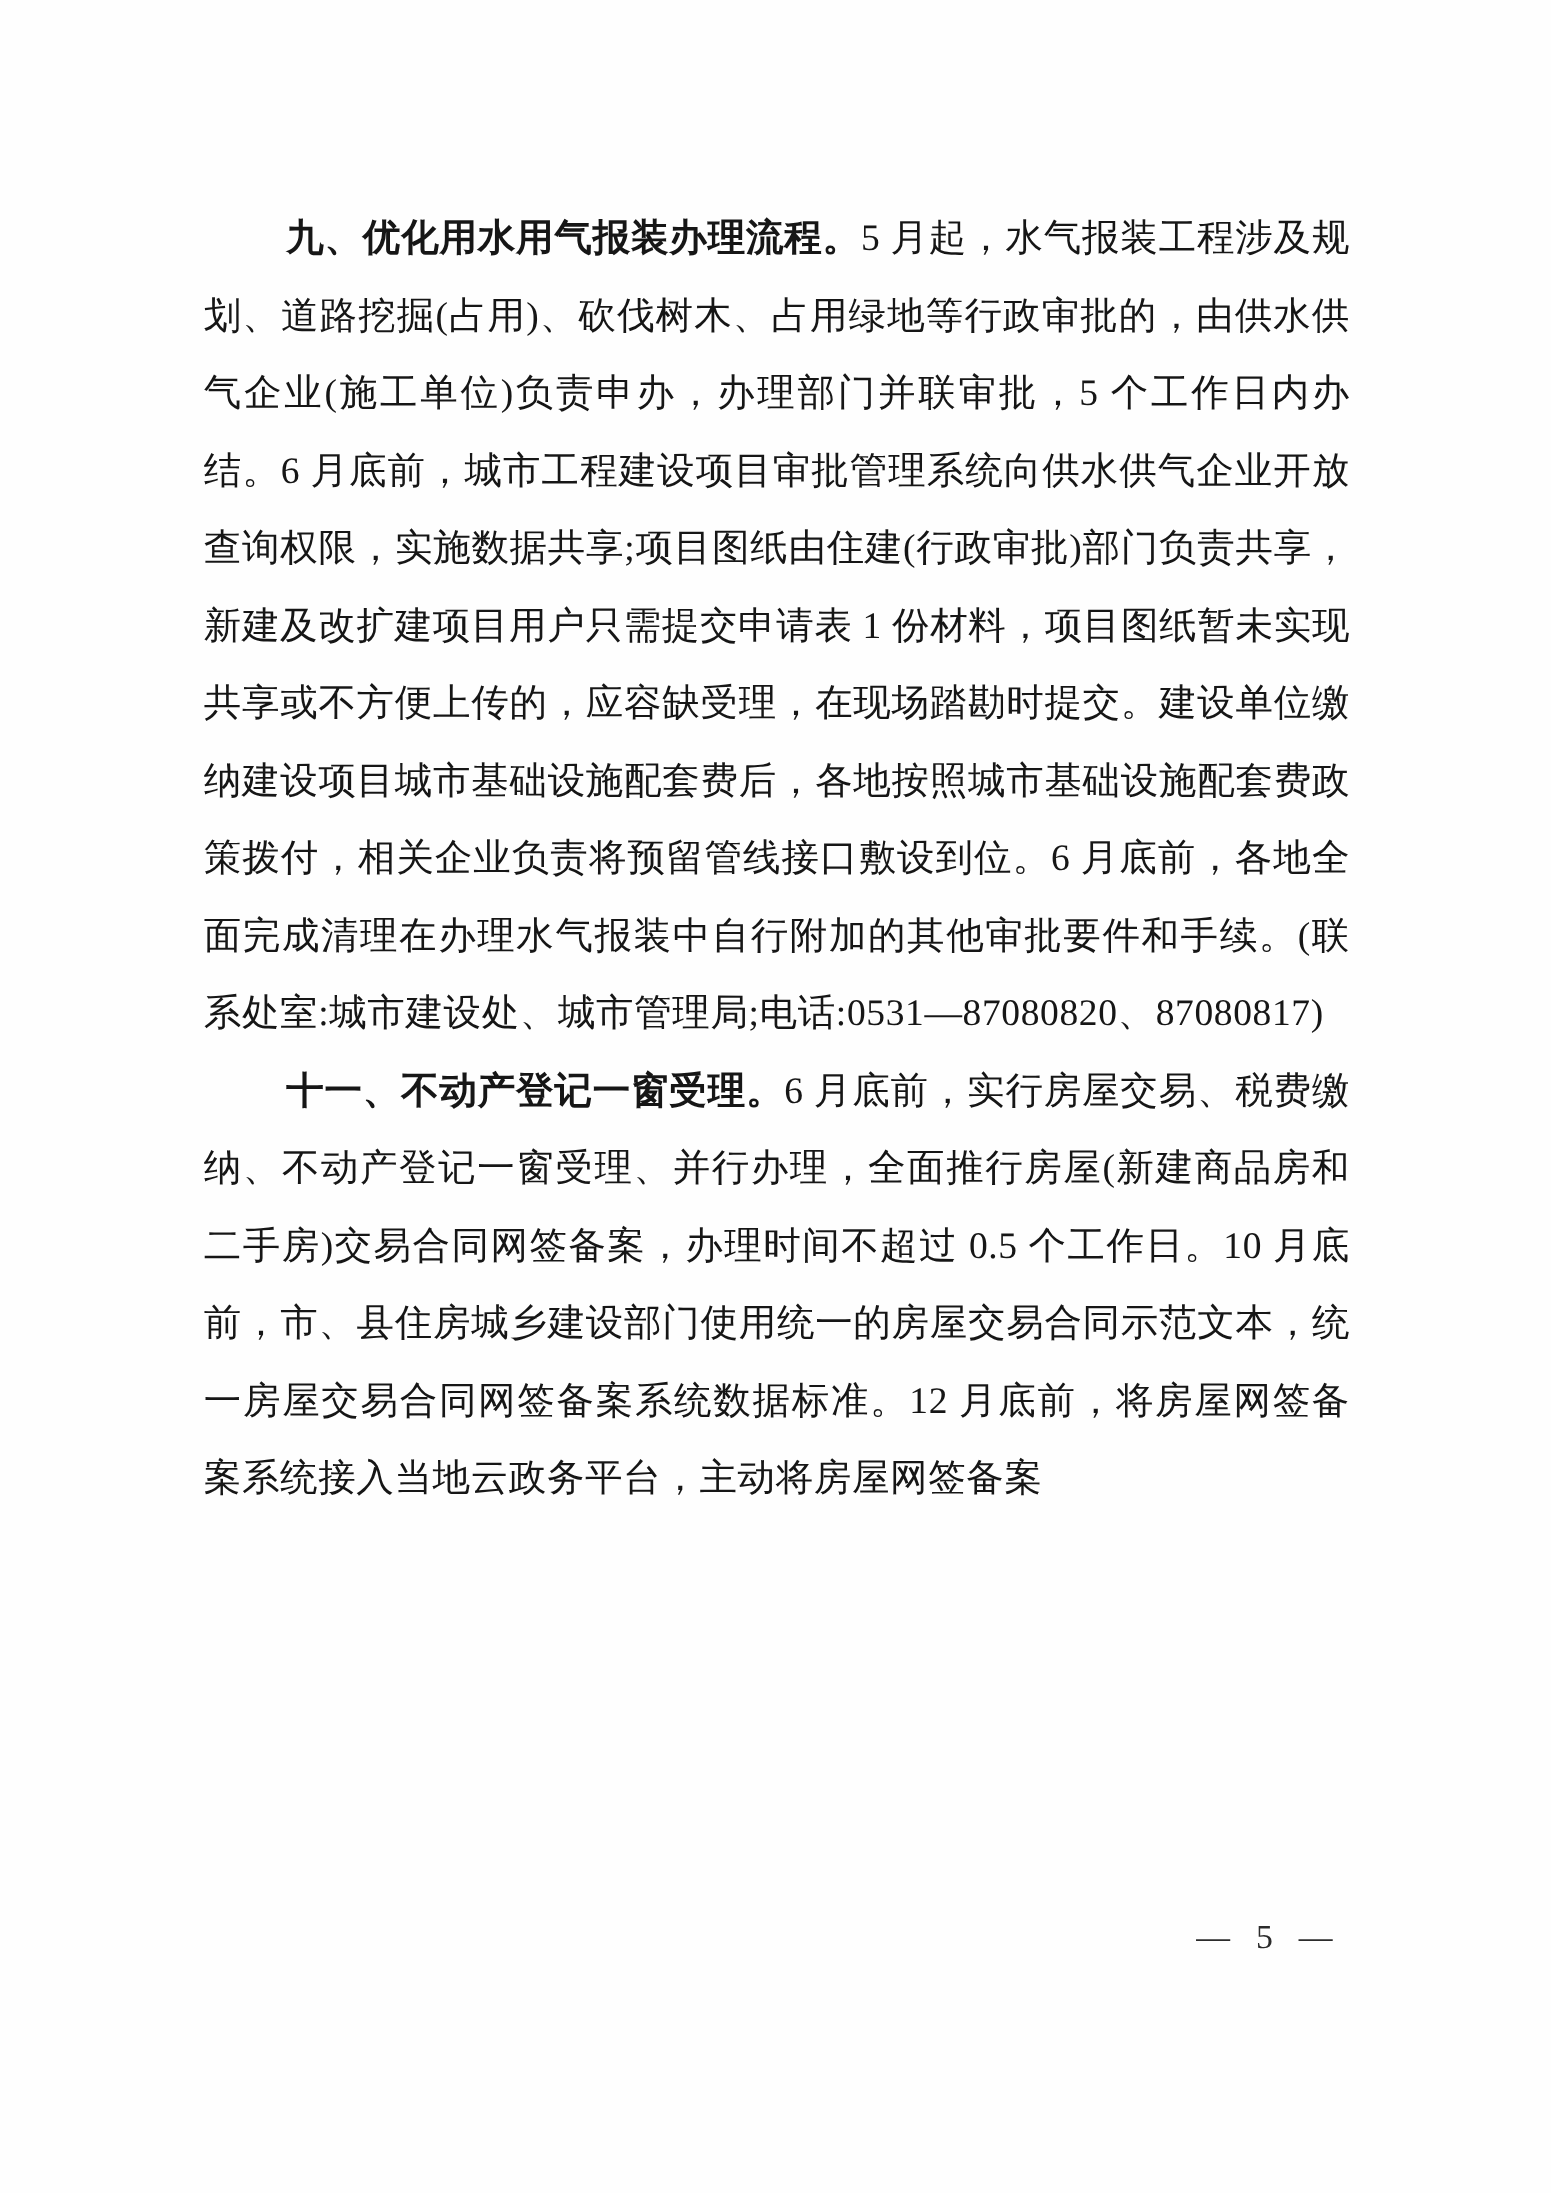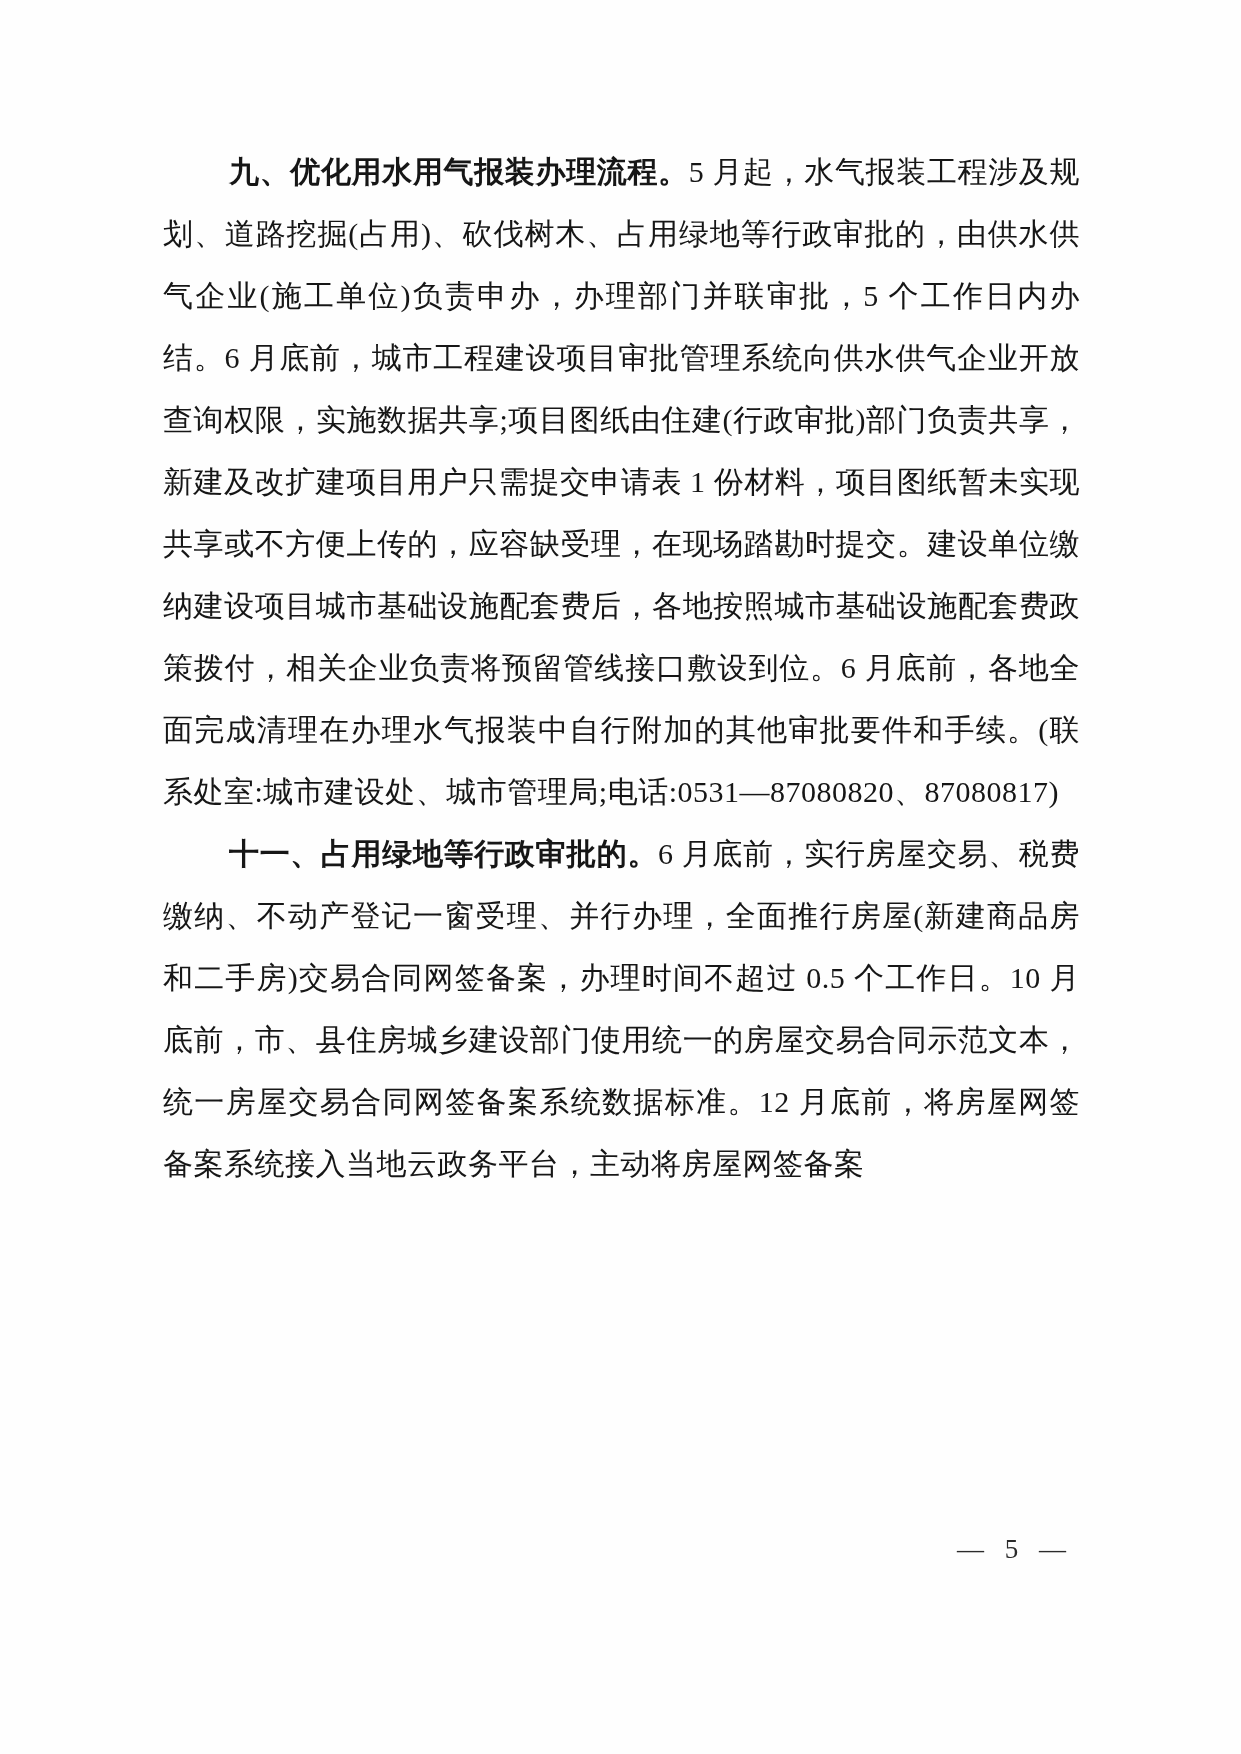--- a/index.html
+++ b/index.html
@@ -12,21 +12,21 @@
     width: 1241px;
     height: 1754px;
     margin: 0 auto;
     background: #fefefe;
     overflow: hidden;
     color: #161616;
   }
   .text-block {
     position: absolute;
     left: 163px;
-    top: 141px;
+    top: 160px;
     width: 917px;
     font-family: "Liberation Serif", "DejaVu Serif", serif;
     font-size: 30px;
     line-height: 62px;
     text-align: justify;
     text-justify: inter-character;
     line-break: strict;
   }
   .para {
     margin: 0;
@@ -58,19 +58,19 @@
 </head>
 <body>
 
 <div class="page">
 
   <div class="text-block">
 
     <p class="para"><span class="para-heading">九、优化用水用气报装办理流程。</span><span class="para-body">5 月起，水气报装工程涉及规划、道路挖掘(占用)、砍伐树木、占用绿地等行政审批的，由供水供气企业(施工单位)负责申办，办理部门并联审批，5 个工作日内办结。6 月底前，城市工程建设项目审批管理系统向供水供气企业开放查询权限，实施数据共享;项目图纸由住建(行政审批)部门负责共享，新建及改扩建项目用户只需提交申请表 1 份材料，项目图纸暂未实现共享或不方便上传的，应容缺受理，在现场踏勘时提交。建设单位缴纳建设项目城市基础设施配套费后，各地按照城市基础设施配套费政策拨付，相关企业负责将预留管线接口敷设到位。6 月底前，各地全面完成清理在办理水气报装中自行附加的其他审批要件和手续。(联系处室:城市建设处、城市管理局;电话:0531—87080820、87080817)</span></p>
 
 
-    <p class="para"><span class="para-heading">十一、占用绿地等行政审批的。</span><span class="para-body">6 月底前，实行房屋交易、税费缴纳、不动产登记一窗受理、并行办理，全面推行房屋(新建商品房和二手房)交易合同网签备案，办理时间不超过 0.5 个工作日。10 月底前，市、县住房城乡建设部门使用统一的房屋交易合同示范文本，统一房屋交易合同网签备案系统数据标准。12 月底前，将房屋网签备案系统接入当地云政务平台，主动将房屋网签备案</span></p>
+    <p class="para"><span class="para-heading">十一、不动产登记一窗受理。</span><span class="para-body">6 月底前，实行房屋交易、税费缴纳、不动产登记一窗受理、并行办理，全面推行房屋(新建商品房和二手房)交易合同网签备案，办理时间不超过 0.5 个工作日。10 月底前，市、县住房城乡建设部门使用统一的房屋交易合同示范文本，统一房屋交易合同网签备案系统数据标准。12 月底前，将房屋网签备案系统接入当地云政务平台，主动将房屋网签备案</span></p>
 
   </div>
 
   <div class="page-number">— 5 —</div>
 
 </div>
 
 </body></html>

